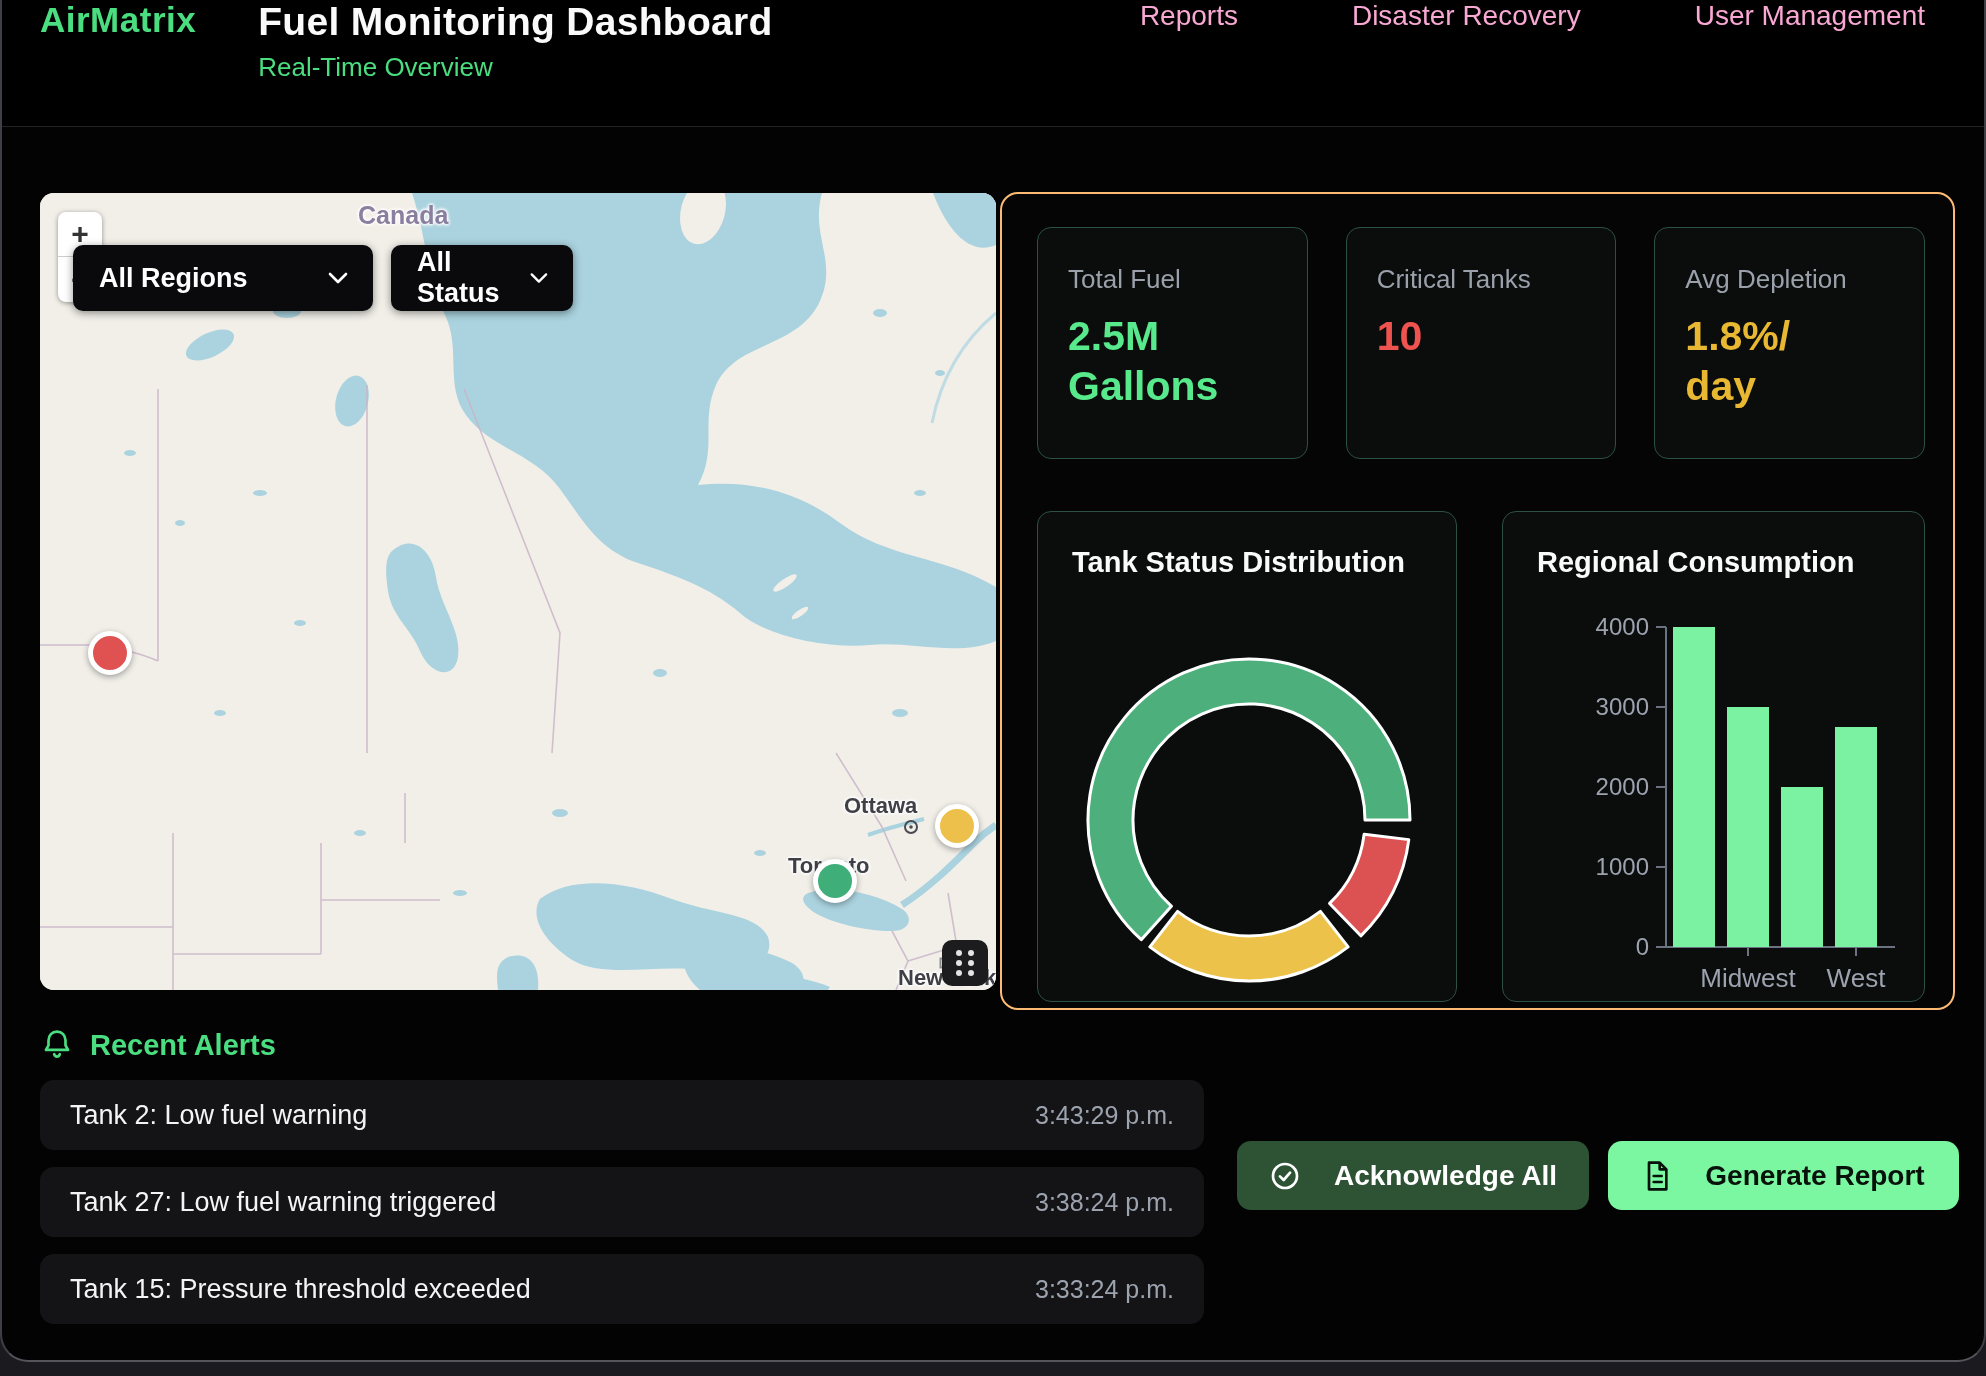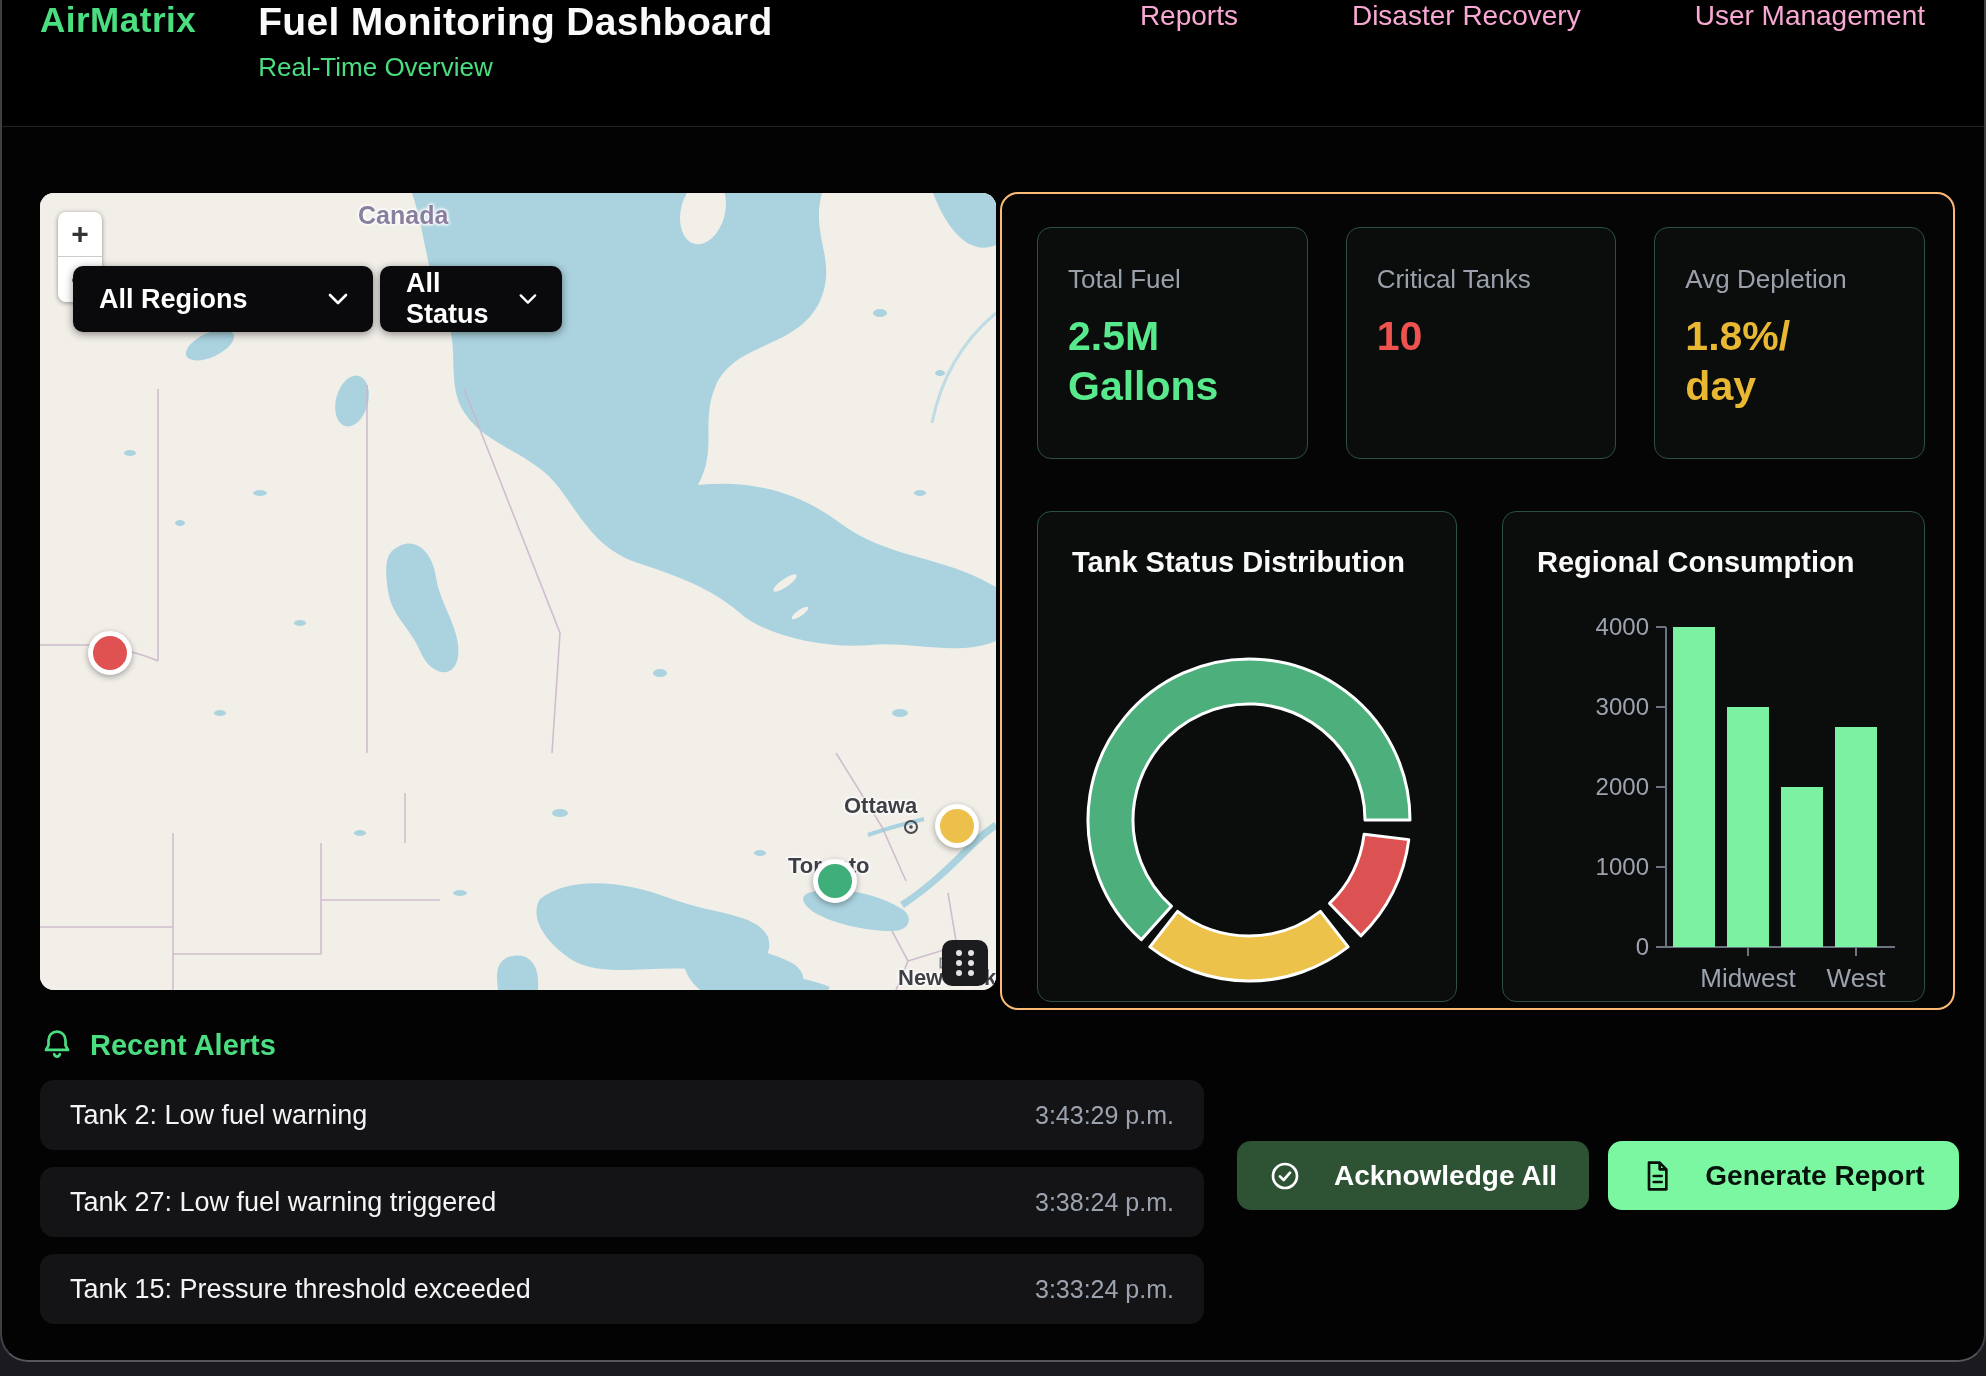--- a/index.html
+++ b/index.html
@@ -25,21 +25,21 @@
   .country-label { color:#8a7f9e; font-size:25px; }
   .marker { position:absolute; width:44px; height:44px; border-radius:50%; border:5px solid #fff;
             box-shadow:0 2px 6px rgba(0,0,0,.35); transform:translate(-50%,-50%); }
   .town-marker { position:absolute; transform:translate(-50%,-50%); }
   .city-square { position:absolute; width:11px; height:11px; background:#fff; border:2px solid #8a8a8a; transform:translate(-50%,-50%); }
   .zoomctl { position:absolute; left:18px; top:19px; width:44px; background:#fff; border-radius:8px;
              box-shadow:0 1px 5px rgba(0,0,0,.4); z-index:2; }
   .zoombtn { width:44px; height:45px; display:flex; align-items:center; justify-content:center;
              font-size:30px; font-weight:bold; color:#333; cursor:pointer; }
   .zoombtn:first-child { border-bottom:1px solid #ccc; }
-  .filters { position:absolute; left:33px; top:52px; display:flex; gap:7px; z-index:5;margin-top:21px; }
+  .filters { position:absolute; left:33px; top:52px; display:flex; gap:18px; z-index:5; }
   .filter { height:66px; background:#0a0a0c; border-radius:10px; display:flex; align-items:center;
             padding:0 24px 0 26px; box-shadow:0 2px 8px rgba(0,0,0,.45); cursor:pointer; }
   .filter .val { color:#fff; font-size:27px; font-weight:600; }
   .filter svg { margin-left:auto; }
   .f-regions { width:300px; } .f-fuel { width:234px; } .f-status { width:182px; }
   .resize-handle { position:absolute; right:8px; bottom:4px; width:46px; height:46px; background:#1c1c1f;
                    border-radius:10px; display:flex; align-items:center; justify-content:center; z-index:4; }
   
   .panel { position:absolute; left:998px; top:192px; width:955px; height:818px;
            border:2px solid #fdba74; border-radius:18px; padding:33px 28px 0 35px; background:#050506; }

